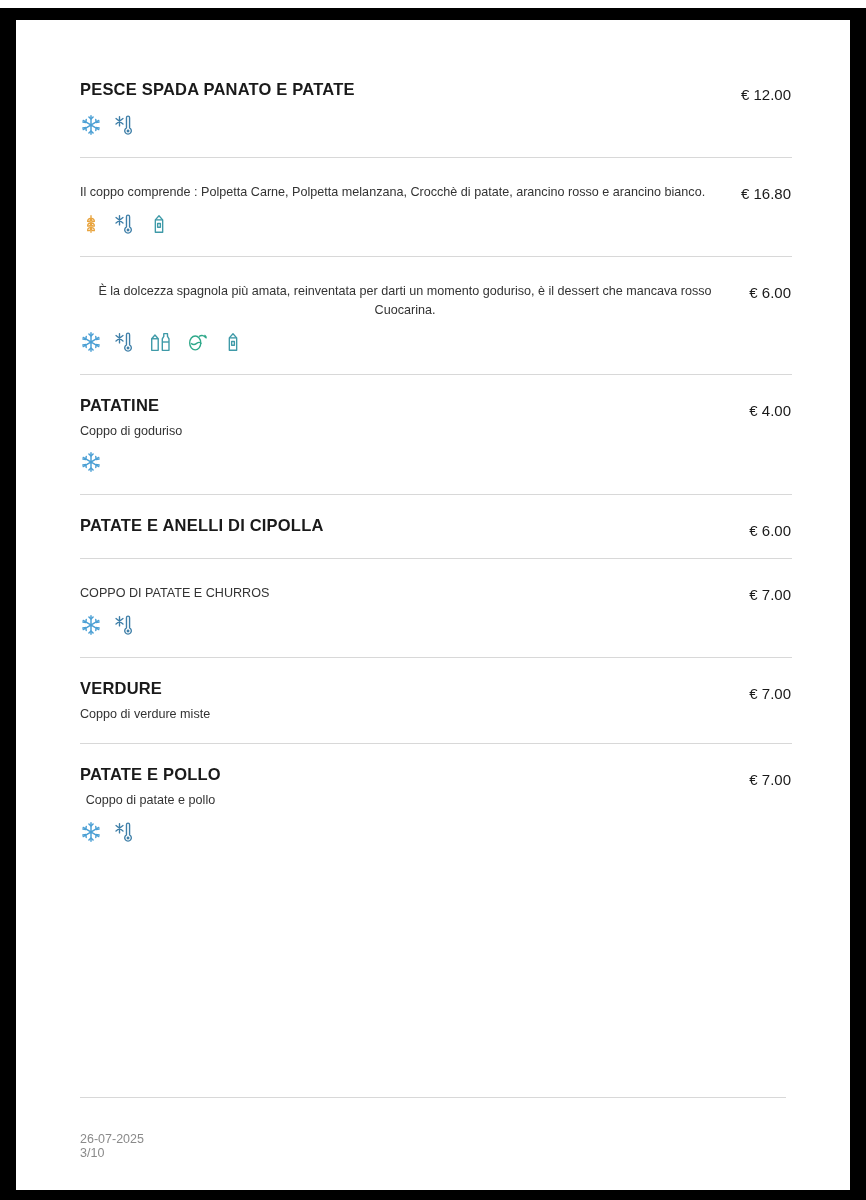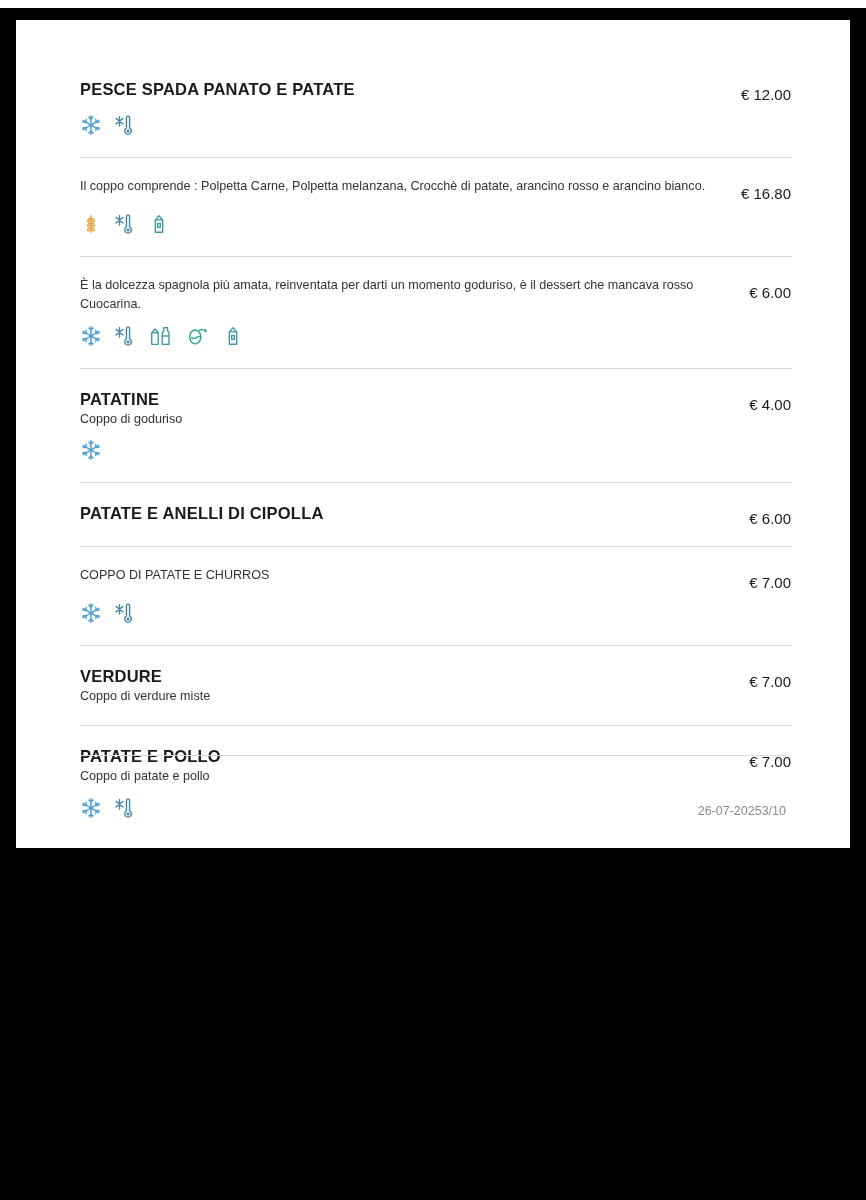--- a/index.html
+++ b/index.html
@@ -20,21 +20,21 @@
     margin: 0 auto;
   }
   .gap {
     width: 866px;
     height: 12px;
     background: #000000;
   }
   .page {
     position: relative;
     width: 834px;
-    height: 828px;
+    height: 1170px;
     margin: 0 auto;
     background: #ffffff;
     box-sizing: border-box;
     overflow: hidden;
   }
   .content {
     position: absolute;
     left: 64px;
     top: 58px;
     width: 712px;
@@ -63,21 +63,23 @@
     color: #1a1a1a;
     white-space: nowrap;
     padding-top: 8px;
     padding-right: 1px;
     text-align: center;
   }
   .item-desc {
     font-size: 12.6px;
     color: #333333;
     line-height: 1.5;
+    margin-top: 6px;
     max-width: 706px;
+    text-align: center;
   }
   .icons {
     display: flex;
     gap: 12px;
     margin-top: 9px;
     align-items: center;
     height: 26px;
   }
   .icons svg { display: block; }
   .divider {
@@ -87,20 +89,21 @@
   .spacer-md { height: 19px; }
   .footer {
     position: absolute;
     left: 64px;
     right: 64px;
     bottom: 30px;
     display: flex;
     justify-content: flex-end;
     font-size: 12.5px;
     color: #8a8a8a;
+    flex-direction: column;
   }
   .footer-rule {
     position: absolute;
     left: 64px;
     right: 64px;
     bottom: 92px;
     border-top: 1px solid #d8d8d8;
   }
 </style>
 </head>

